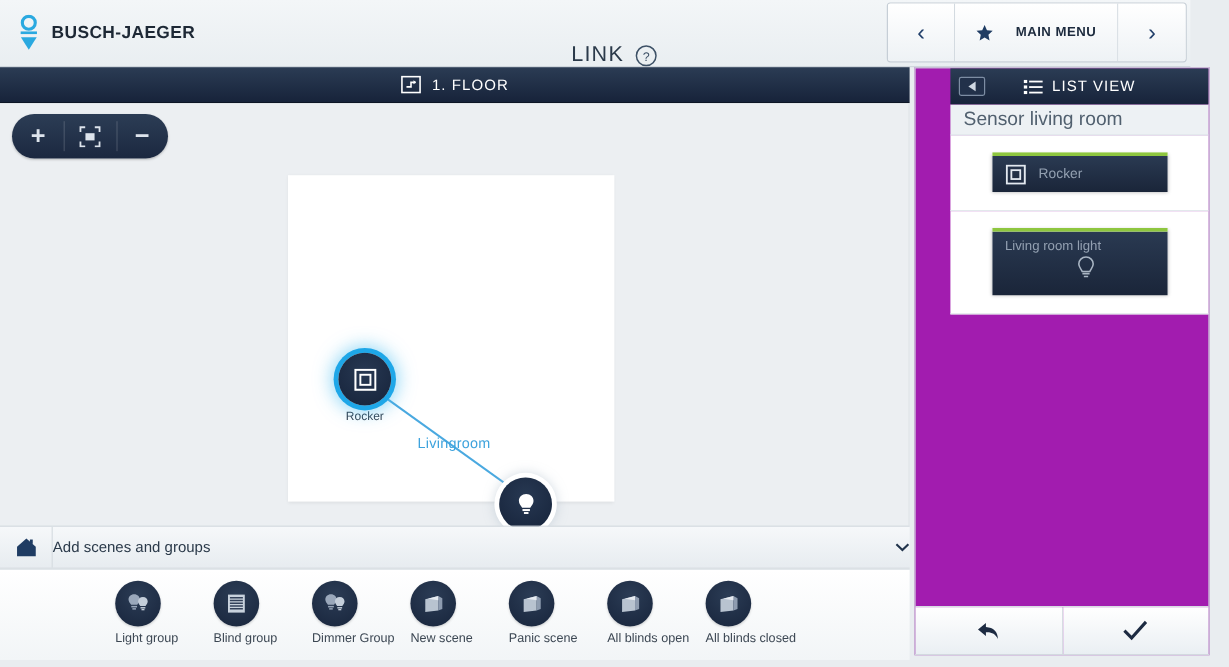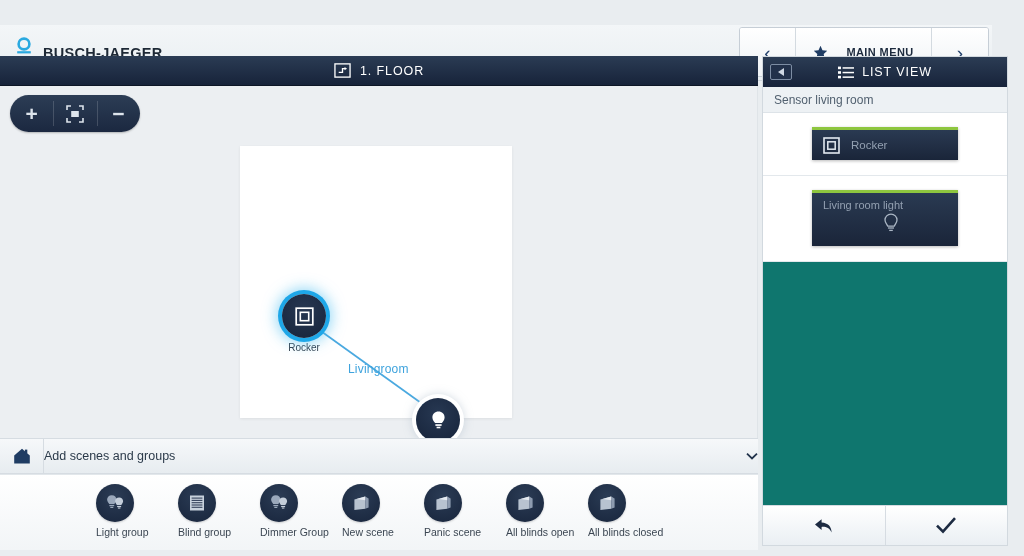--- a/index.html
+++ b/index.html
@@ -9,21 +9,20 @@
     background: #e9edf0;
     overflow: hidden;
   }
   .app { position: relative; width:1024px; height:556px; }
 
   
   .topbar {
     position:absolute; left:0; top:0; width:992px; height:56px;
     background: linear-gradient(to bottom, #f3f6f8 0%, #e9eef1 100%);
     border-bottom: 1px solid #cfd6dc;
-    margin-top: 25px;
   }
   .logo-wrap { position:absolute; left:14px; top:12px; display:flex; align-items:center; gap:9px; }
   .logo-mark { width:20px; height:32px; display:block; }
   .logo-text {
     font-size:14.5px; font-weight:bold; letter-spacing:0.3px; color:#1d2835;
   }
   .title-wrap {
     position:absolute; left:0; top:0; width:1024px; height:56px;
     display:flex; align-items:flex-end; justify-content:center; gap:9px;
     pointer-events:none;
@@ -147,22 +146,23 @@
     width:38px; height:38px; border-radius:50%;
     background: radial-gradient(circle at 50% 32%, #2b3c55 0%, #18253c 100%);
     display:flex; align-items:center; justify-content:center;
     box-shadow:0 1px 2px rgba(0,0,0,0.18);
   }
   .tray-label { font-size:10.5px; color:#3c4753; white-space:nowrap; }
 
   
   .rpanel {
     position:absolute; left:762px; top:56px; width:246px; height:490px;
-    background:#0f766e;
+    background:#a21caf;
     border:1px solid #d2d9df;
+    padding-left:29px;
   }
   .rpanel-header {
     height:30px; background: linear-gradient(to bottom, #2b3c54 0%, #17233a 100%);
     display:flex; align-items:center; position:relative;
   }
   .collapse-btn {
     margin-left:7px; width:22px; height:16px; border:1px solid #7d8da3; border-radius:2px;
     background:#223busy; background:#22314a;
     display:flex; align-items:center; justify-content:center; cursor:pointer;
   }
@@ -171,21 +171,21 @@
     position:absolute; left:0; right:0; display:flex; align-items:center; justify-content:center; gap:8px;
     pointer-events:none;
   }
   .rpanel-title { color:#fff; font-size:12.5px; letter-spacing:0.9px; }
   .list-icon { width:16px; height:13px; }
 
   .group-head {
     height:26px; background:#edf1f4; border-bottom:1px solid #dde3e8;
     display:flex; align-items:center; padding-left:11px;
   }
-  .group-head span { font-size:12px; color:#51606f; }
+  .group-head span { font-size:16px; color:#51606f; }
 
   .card-row {
     padding:14px 0 15px 0; display:flex; justify-content:center;
     border-bottom:1px solid #e3e8ec; background:#fff;
   }
   .dev-card {
     width:146px; border-top:3px solid #8ec63f;
     background: linear-gradient(to bottom, #2a3a52 0%, #1a2539 100%);
     box-shadow:0 1px 3px rgba(0,0,0,0.28);
     cursor:pointer;

